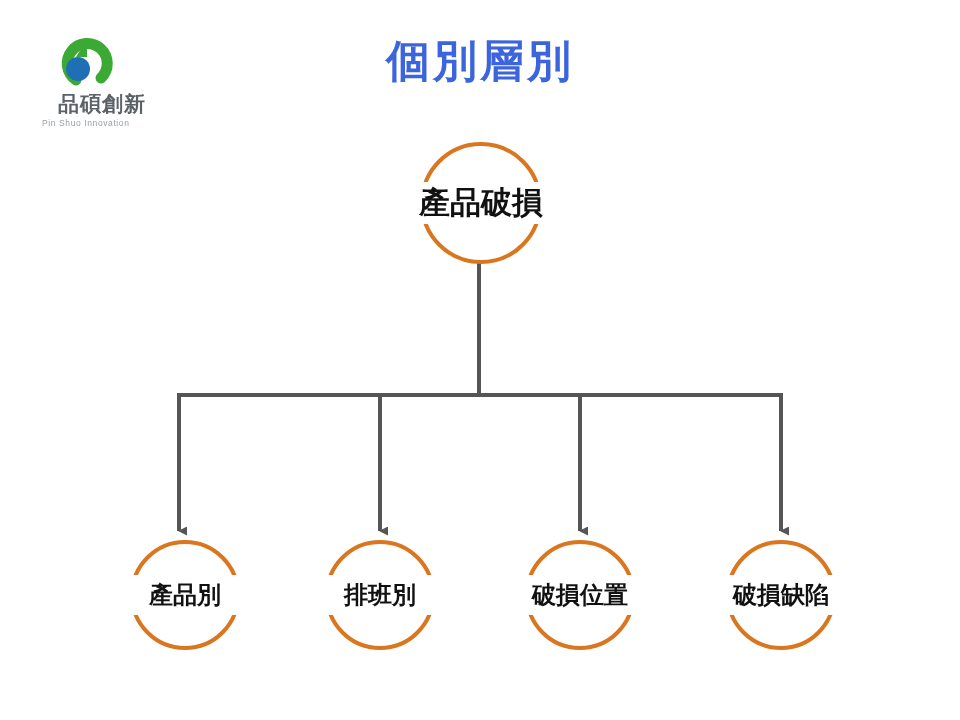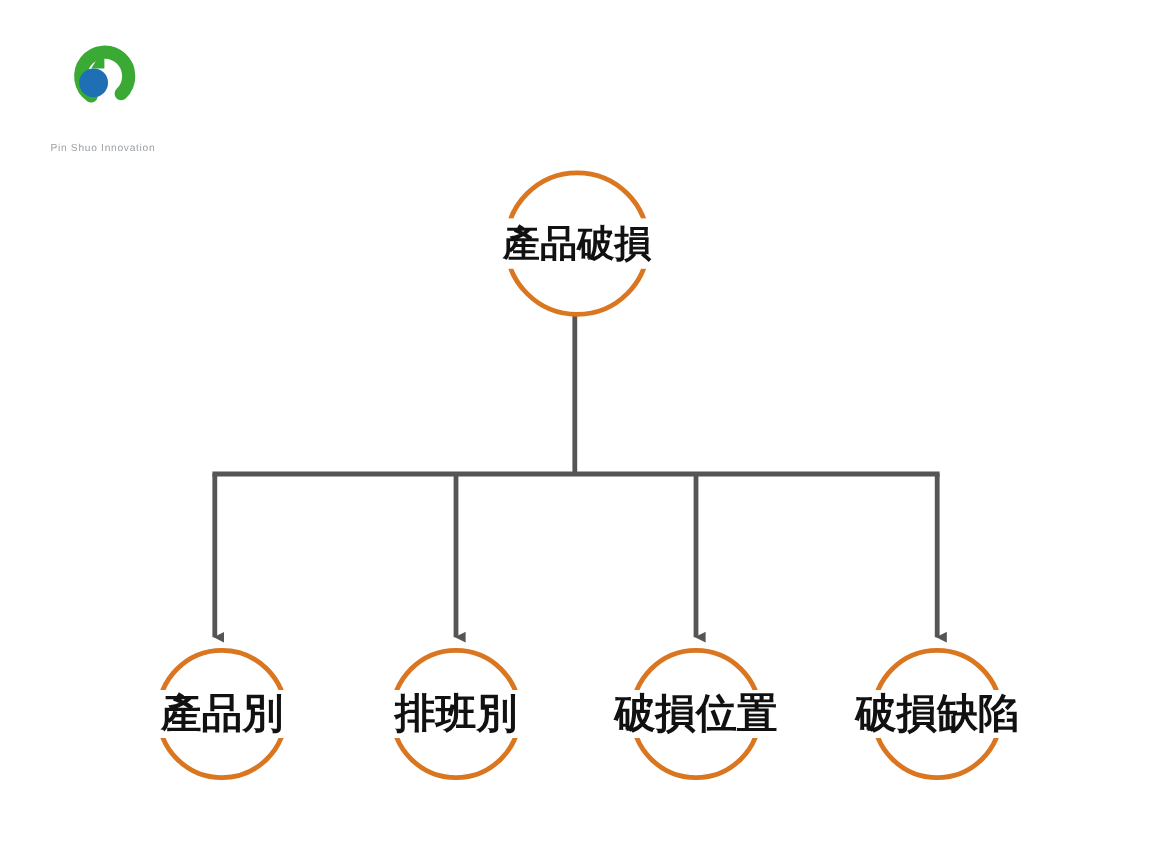--- a/index.html
+++ b/index.html
@@ -78,21 +78,21 @@
     position: absolute;
     left: 0;
     top: 0;
     width: 960px;
     height: 720px;
   }
 
   .node-label {
     position: absolute;
     text-align: center;
-    font-size: 34px;
+    font-size: 24px;
     font-weight: 700;
     color: #111111;
     line-height: 34px;
     white-space: nowrap;
     transform: translate(-50%, -50%);
   }
   .node-label.root {
     font-size: 31px;
     font-family: Liberation Serif, serif;
   }
@@ -101,23 +101,25 @@
 <body>
 
 <div id="stage">
 
   <div id="logo-block">
     <svg id="logo-mark" viewBox="0 0 62 58">
       <path d="M 20 50 A 20 20 0 1 1 45 48" fill="none" stroke="#3AAA35" stroke-width="11" stroke-linecap="round"></path>
       <path d="M 31 9 L 31 27 L 20 27 Z" fill="#3AAA35"></path>
       <circle cx="22" cy="39" r="12" fill="#1F6FB5"></circle>
     </svg>
+    <div id="logo-name">品碩創新</div>
     <div id="logo-sub">Pin Shuo Innovation</div>
   </div>
 
+  <div id="page-title">個別層別</div>
 
   <svg id="diagram-svg" viewBox="0 0 960 720">
     <defs>
       <marker id="arrowhead" markerWidth="9" markerHeight="9" refX="4.5" refY="8" orient="auto" markerUnits="userSpaceOnUse">
         <path d="M 0 0 L 9 0 L 4.5 9 Z" fill="#555555"></path>
       </marker>
     </defs>
 
     <line x1="479" y1="262" x2="479" y2="395" stroke="#555555" stroke-width="4"></line>
 

